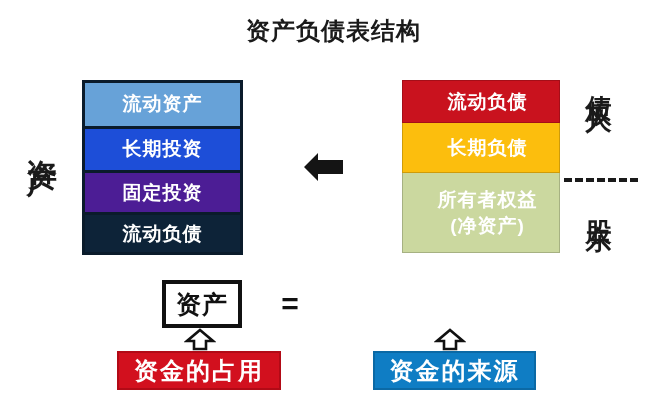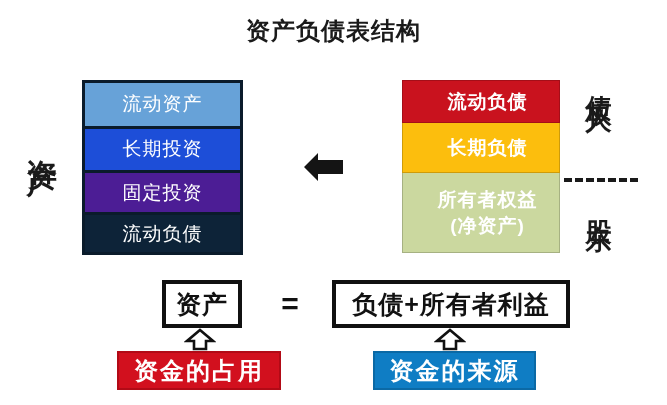--- a/index.html
+++ b/index.html
@@ -41,21 +41,21 @@
     border: 3px solid #0a1b2b;
     display: flex;
     flex-direction: column;
     gap: 3px;
   }
   .assets-column .seg {
     display: flex;
     align-items: center;
     justify-content: center;
     color: #ffffff;
-    font-weight: normal;
+    font-weight: bold;
     font-size: 19px;
     letter-spacing: 1px;
   }
   .liab-column {
     position: absolute;
     left: 402px; top: 80px;
     width: 158px; height: 173px;
     display: flex;
     flex-direction: column;
   }
@@ -152,21 +152,20 @@
   <div class="vlabel creditors-label">债权人</div>
 
   <div class="dashed-divider"></div>
 
   <div class="vlabel shareholders-label">股东</div>
 
   <div class="eq-box eq-assets">资产</div>
 
   <div class="eq-sign">=</div>
 
-  <div class="eq-box eq-liab">负债+所有者利益</div>
 
   <svg class="up-arrow up-arrow-1" width="32" height="23" viewBox="0 0 32 23">
     <polygon points="16,2 29,13 22,13 22,21 10,21 10,13 3,13" fill="#ffffff" stroke="#111111" stroke-width="2.6" stroke-linejoin="miter"></polygon>
   </svg>
 
   <svg class="up-arrow up-arrow-2" width="32" height="23" viewBox="0 0 32 23">
     <polygon points="16,2 29,13 22,13 22,21 10,21 10,13 3,13" fill="#ffffff" stroke="#111111" stroke-width="2.6" stroke-linejoin="miter"></polygon>
   </svg>
 
   <div class="fund-box fund-usage" style="background-color: rgb(210, 16, 30);">资金的占用</div>

